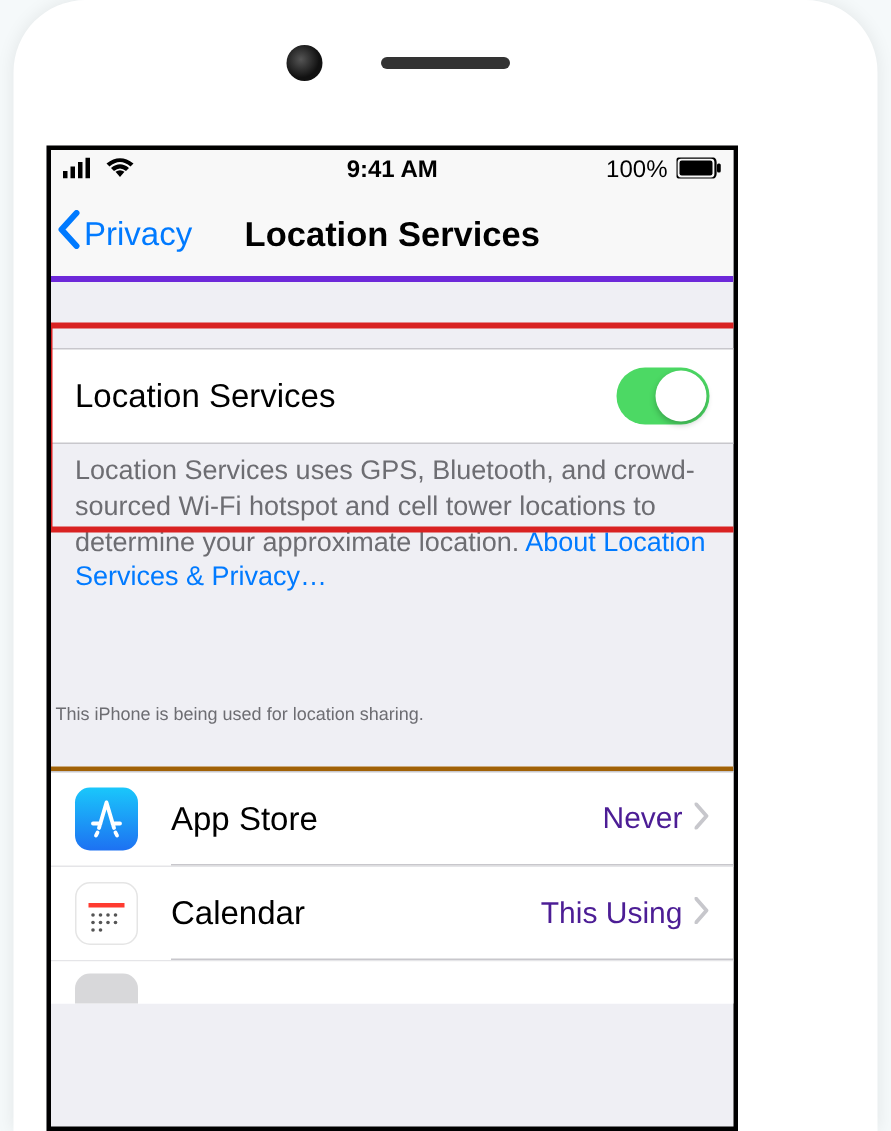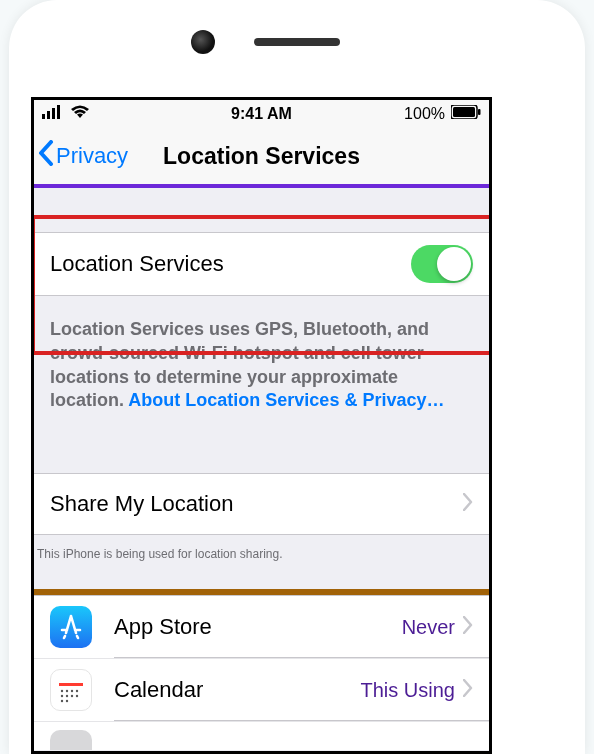--- a/index.html
+++ b/index.html
@@ -113,25 +113,24 @@
     position: absolute;
     right: 2px;
     top: 2px;
     width: 34px;
     height: 34px;
     background: #fff;
     border-radius: 50%;
     box-shadow: 0 2px 4px rgba(0,0,0,0.25);
   }
   .footer-text {
-    padding: 22px 16px 20px;
+    padding: 6px 16px 20px;
     font-size: 18px;
     color: #6d6d72;
     line-height: 1.32;
-    font-weight: bold;
   }
   .footer-link { color: #007aff; }
   .highlight-box {
     position: absolute;
     left: -3px;
     top: 115px;
     width: 552px;
     height: 140px;
     border: 4px solid #d92222;
     pointer-events: none;
@@ -178,21 +177,21 @@
     display: flex; flex-direction: column; align-items: center; justify-content: center;
   }
   .icon-placeholder {
     background: #d8d8da;
   }
   .share-footer {
     padding: 12px 3px 28px;
     font-size: 12px;
     color: #6d6d72;
   }
-  .apps-section { background:#fff; border-top:6px solid #a16207; }
+  .apps-section { background:#fff; border-top:3px solid #a16207; }
 </style>
 </head>
 <body>
 
 <div class="phone-frame">
   <div class="camera"></div>
   <div class="speaker"></div>
 
   <div class="screen">
 
@@ -247,29 +246,20 @@
         <div class="knob"></div>
       </div>
     </div>
 
     <div class="footer-text">
       <span>Location Services uses GPS, Bluetooth, and crowd-sourced Wi-Fi hotspot and cell tower locations to determine your approximate location. </span><span class="footer-link">About Location Services &amp; Privacy…</span>
     </div>
 
     <div style="height:40px"></div>
 
-    <div class="cell" style="height:62px">
-      <span>Share My Location</span>
-      <span style="margin-left:auto"></span>
-      <span class="chevron">
-        <svg width="10" height="18" viewBox="0 0 10 18">
-            <path d="M1 1 L8 9 L1 17" fill="none" stroke="#c7c7cc" stroke-width="2.5" stroke-linecap="round" stroke-linejoin="round"></path>
-          </svg>
-      </span>
-    </div>
 
     <div class="share-footer">This iPhone is being used for location sharing.</div>
 
     <div class="apps-section">
       <div class="app-row">
         <div class="app-icon icon-appstore">
           <svg width="28" height="28" viewBox="0 0 28 28">
               <path d="M14 3 L9 20 M14 3 L19 20 M5 17 H10 M18 17 H23 M8 23 L7 25 M20 23 L21 25" stroke="#fff" stroke-width="2.6" stroke-linecap="round" fill="none"></path>
             </svg>
         </div>

